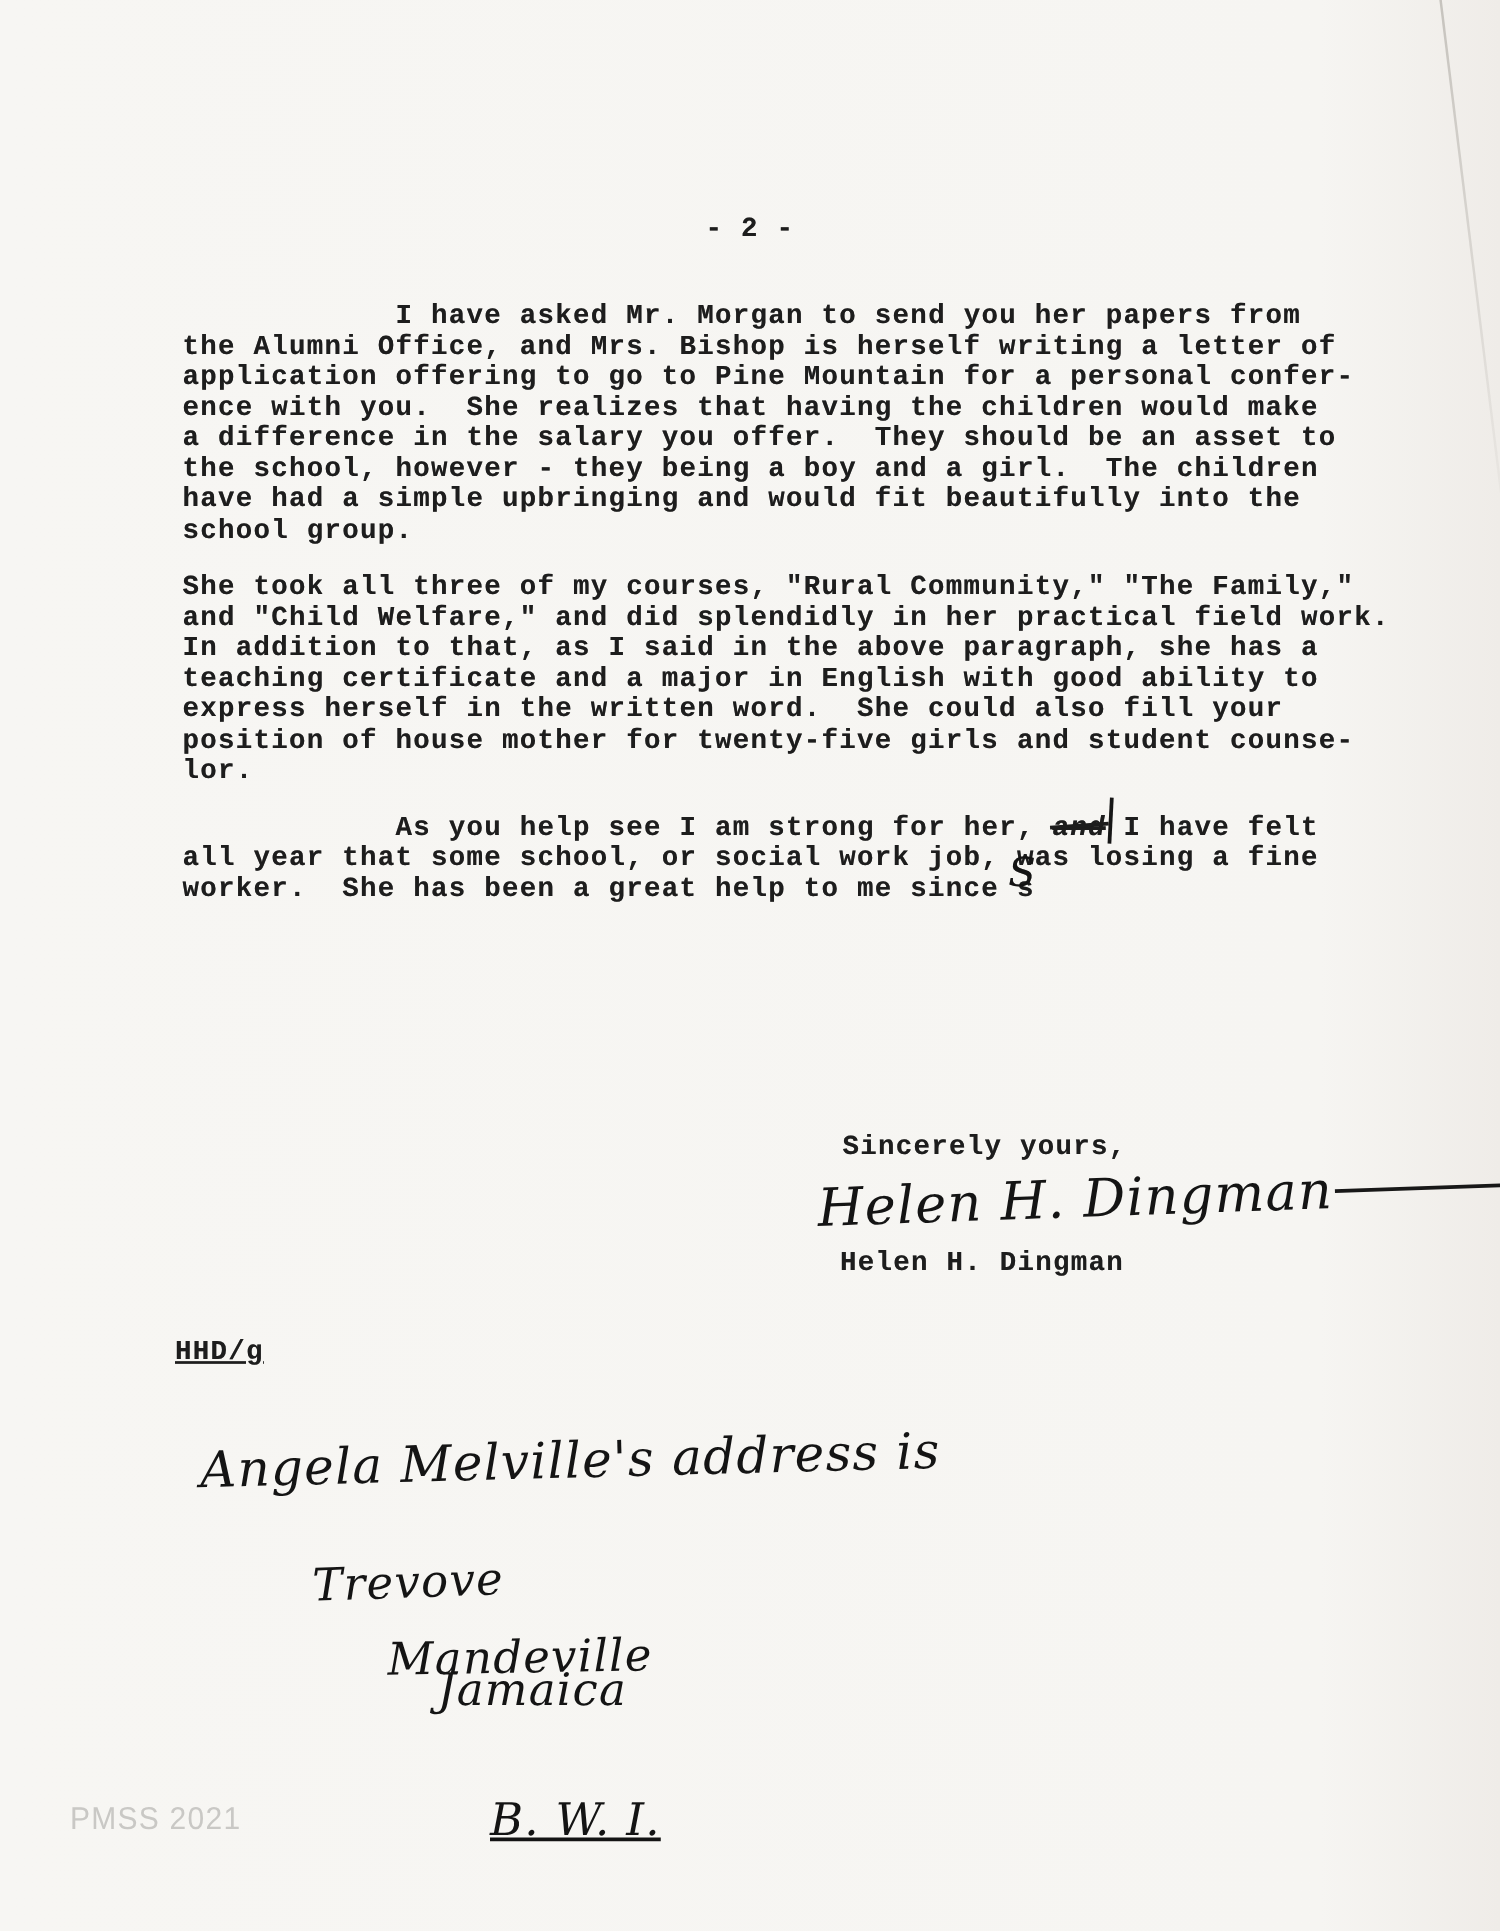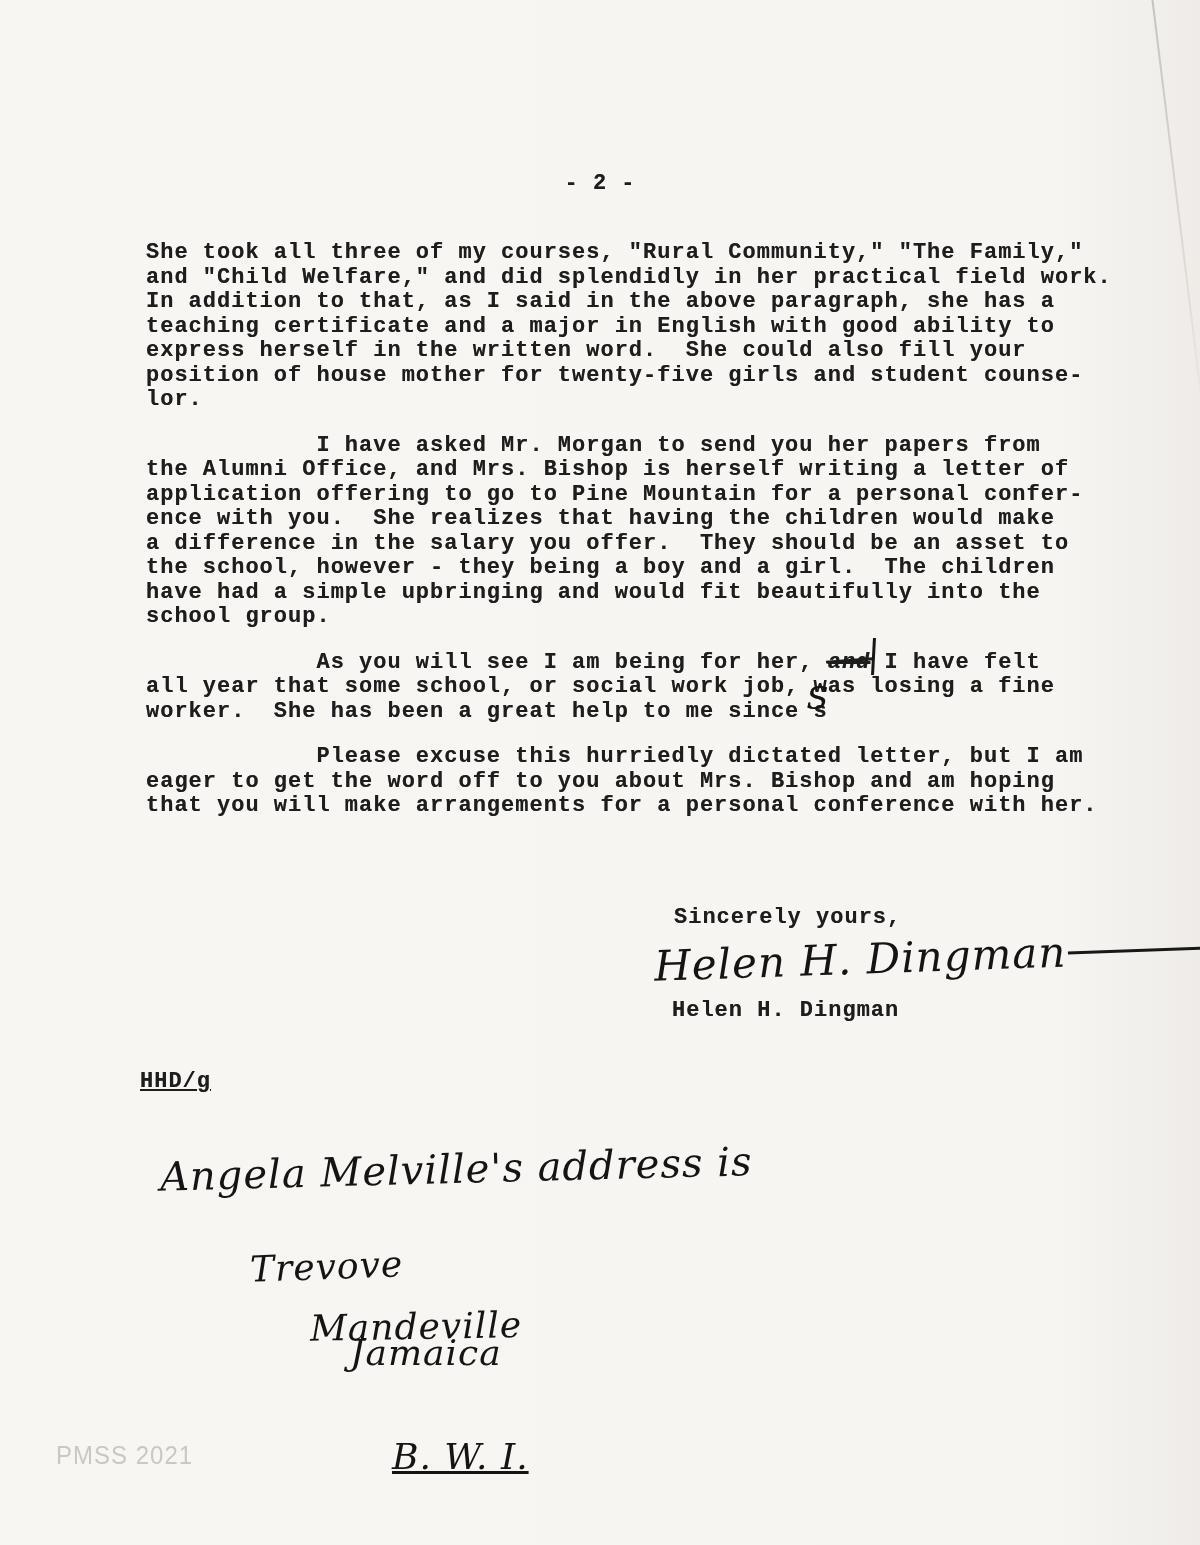--- a/index.html
+++ b/index.html
@@ -69,41 +69,38 @@
 </style>
 </head>
 <body>
 
 <div class="page">
   <div class="crease"></div>
 
   <div class="page-number typed">- 2 -</div>
 
   <div class="body-text">
-    <p class="para typed">She took all three of my courses, "Rural Community," "The Family,"
-and "Child Welfare," and did splendidly in her practical field work.
-In addition to that, as I said in the above paragraph, she has a
-teaching certificate and a major in English with good ability to
-express herself in the written word.  She could also fill your
-position of house mother for twenty-five girls and student counse-
-lor.</p>
     <p class="para typed">            I have asked Mr. Morgan to send you her papers from
 the Alumni Office, and Mrs. Bishop is herself writing a letter of
 application offering to go to Pine Mountain for a personal confer-
 ence with you.  She realizes that having the children would make
 a difference in the salary you offer.  They should be an asset to
 the school, however - they being a boy and a girl.  The children
 have had a simple upbringing and would fit beautifully into the
 school group.</p>
-    <p class="para typed"><span>            As you will see I am being for her, </span><span class="struck">and</span><span> I have felt
+    <p class="para typed">She took all three of my courses, "Rural Community," "The Family,"
+and "Child Welfare," and did splendidly in her practical field work.
+In addition to that, as I said in the above paragraph, she has a
+teaching certificate and a major in English with good ability to
+express herself in the written word.  She could also fill your
+position of house mother for twenty-five girls and student counse-
+lor.</p>
+    <p class="para typed"><span>            As you help see I am strong for her, </span><span class="struck">and</span><span> I have felt
 all year that some school, or social work job, was losing a fine
 worker.  She has been a great help to me since </span><span class="overwrite"><span class="under">s</span><span class="over script">S</span></span></p>
-    <p class="para typed">            Please excuse this hurriedly dictated letter, but I am
-eager to get the word off to you about Mrs. Bishop and am hoping
-that you will make arrangements for a personal conference with her.</p>
   </div>
 
   <div class="valediction typed">Sincerely yours,</div>
 
   <div class="signature script"><span>Helen H. Dingman</span><span class="sig-stroke"></span></div>
 
   <div class="typed-name typed">Helen H. Dingman</div>
 
   <div class="reference typed">HHD/g</div>
 

